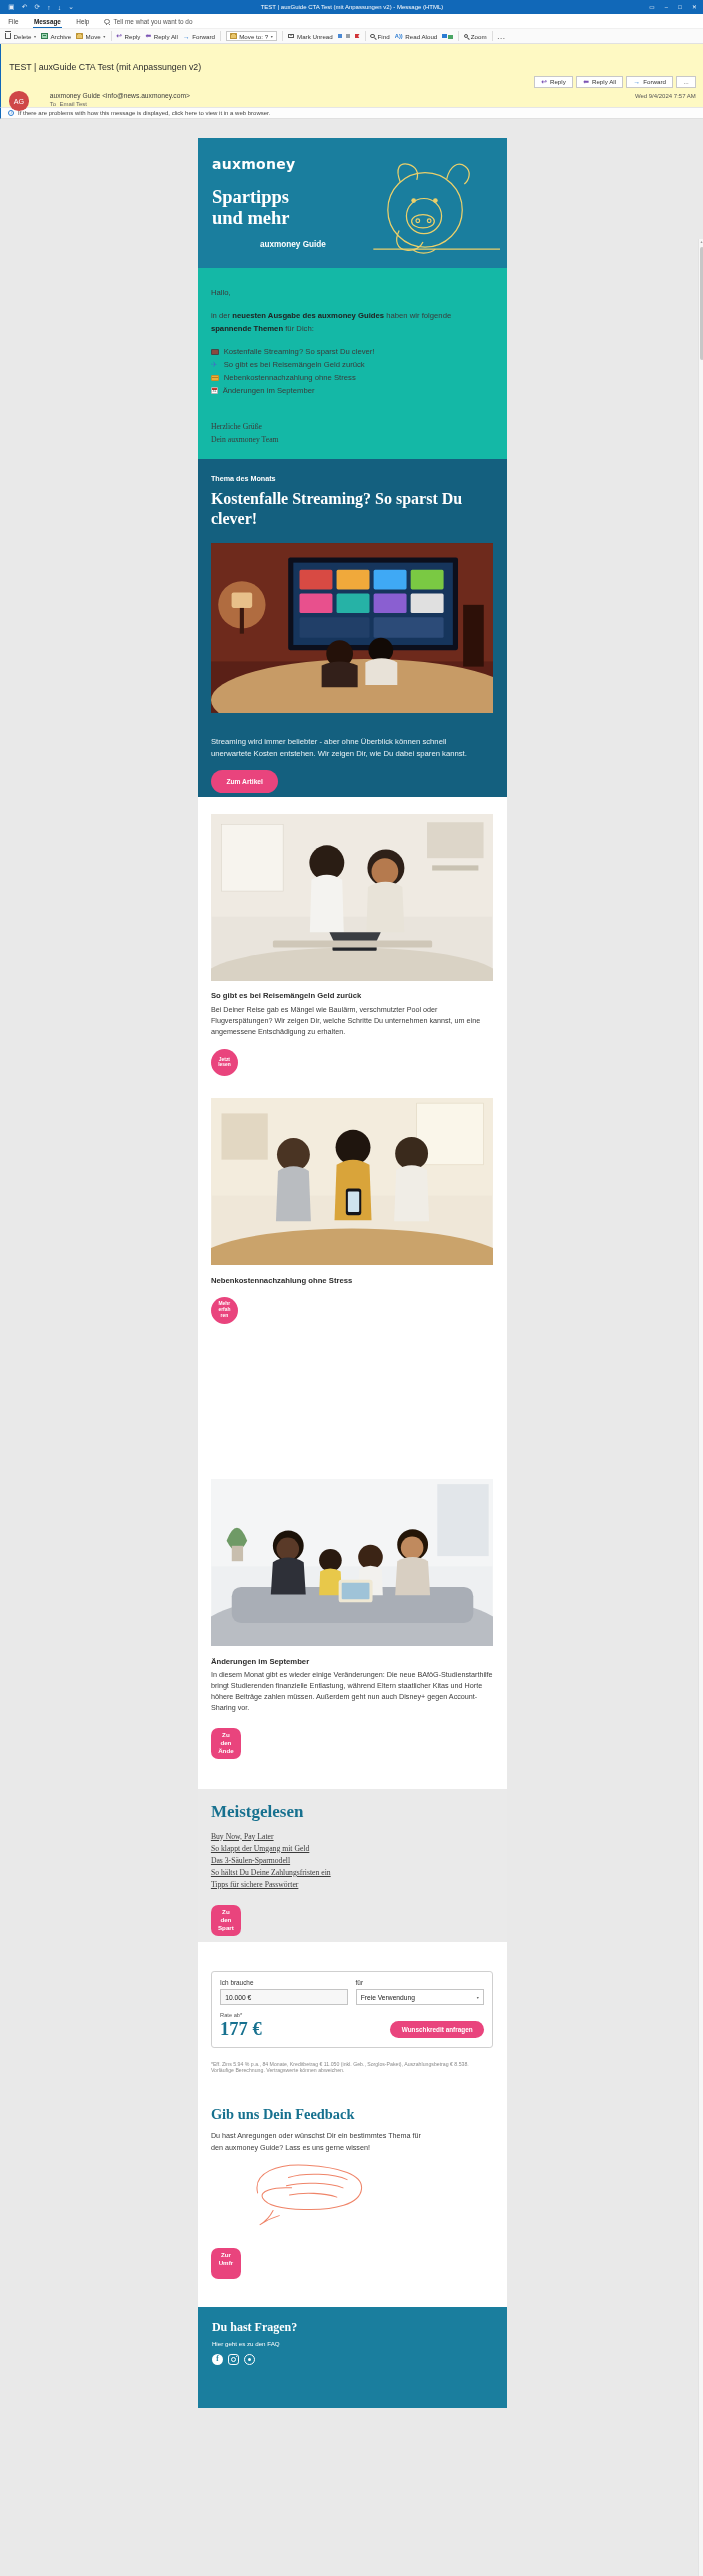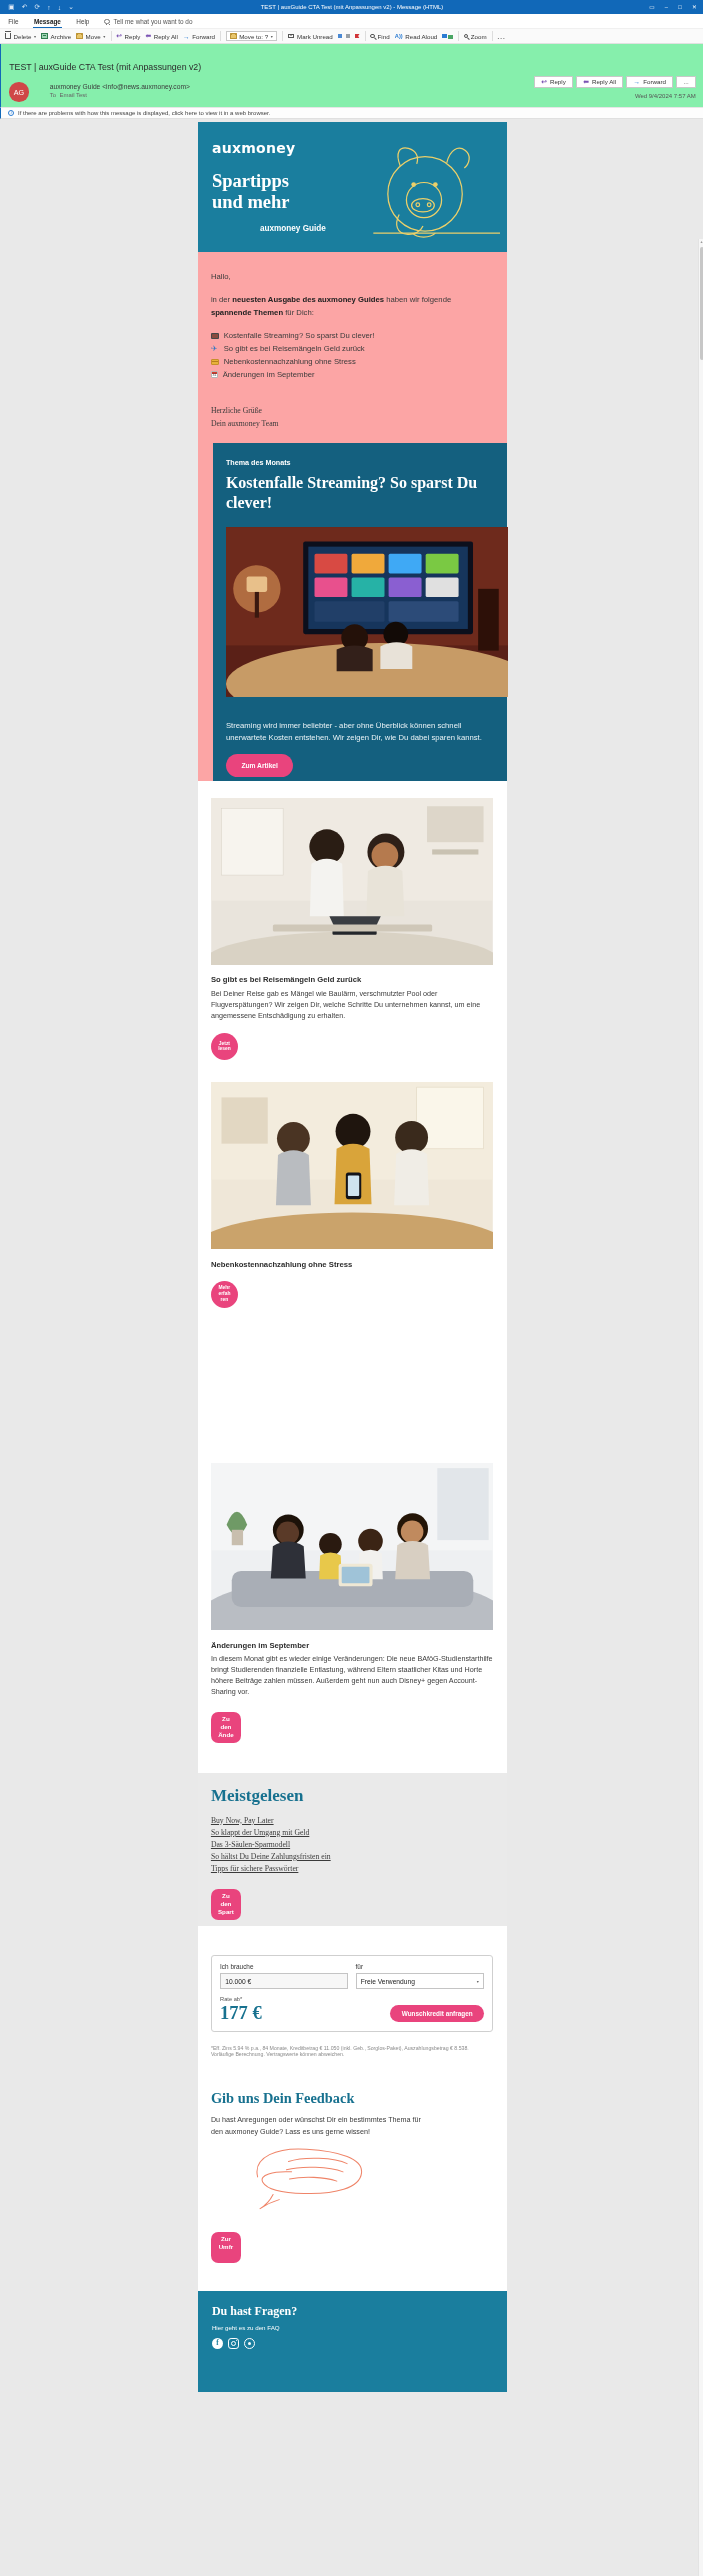--- a/index.html
+++ b/index.html
@@ -43,39 +43,39 @@
   .i-cat1{width:4.1px;height:4.1px;background:#4a89d4;display:inline-block}
   .i-cat2{width:4.1px;height:4.1px;background:#9aa0a6;display:inline-block;margin-left:1px}
   .i-flag{width:4.6px;height:4.1px;background:#d13438;clip-path:polygon(0 0,100% 0,70% 50%,100% 100%,0 100%);position:relative}
   .i-mag{width:4.6px;height:4.6px;border:0.8px solid #555;border-radius:50%;position:relative}
   .i-mag::after{content:"";position:absolute;width:2.6px;height:0.8px;background:#555;transform:rotate(45deg);right:-2.6px;bottom:-1px}
   .i-aloud{color:#2b7cd3;font-size:5.7px;font-weight:bold}
   .i-trans1{width:4.6px;height:4.6px;background:#2b7cd3;display:inline-block}
   .i-trans2{width:4.6px;height:4.6px;background:#4aa564;display:inline-block;margin-left:-1.5px;margin-top:1.5px}
 
   
-  .msg-header { background:#86efac; height:63px; position:relative; border-left:1.5px solid #1168b8; padding:0 8.2px; }
+  .msg-header { background:#fef9c3; height:63px; position:relative; border-left:1.5px solid #1168b8; padding:0 8.2px; }
   .subject { padding-top:18.5px; font-size:8.8px; color:#2b2b2b; }
-  .sender-row { display:flex; margin-top:10px; gap:21px; }
+  .sender-row { display:flex; margin-top:19px; gap:21px; }
   .avatar { width:19.6px; height:19.6px; border-radius:50%; background:#cf4747; color:#fff; font-size:7.2px; display:flex; align-items:center; justify-content:center; }
   .sender-name { font-size:6.7px; color:#3b3b3b; margin-top:1px; }
   .to-line { font-size:6px; color:#666; margin-top:2.1px; }
   .hdr-actions { position:absolute; top:32px; right:8.2px; display:flex; gap:3.1px; }
   .hbtn { display:flex; align-items:center; gap:3.1px; border:0.5px solid #c8c8c8; background:#fff; height:12.4px; padding:0 6.2px; font-size:6.2px; color:#333; }
   .hdr-date { position:absolute; top:49px; right:8.2px; font-size:6px; color:#555; }
 
   .infobar { background:#fdfdfd; height:12.4px; border-top:0.5px solid #e6e6e6; border-bottom:0.5px solid #e0e0e0; border-left:1.5px solid #1168b8; display:flex; align-items:center; gap:3.6px; padding:0 6.7px; font-size:6px; color:#444; }
   .i-info { width:6.7px; height:6.7px; border-radius:50%; border:0.6px solid #2b7cd3; color:#2b7cd3; font-size:4.6px; display:flex; align-items:center; justify-content:center; font-style:italic; font-family:"Liberation Serif",serif; }
 
   
   .mailarea { background:#e9e9e9; height:2531px; position:relative; }
-  .email { width:309px; margin:0 auto; position:relative; top:3px; background:#fca5a5; }
+  .email { width:309px; margin:0 auto; position:relative; top:19px; background:#14b8a6; }
 
   .teal { background:#1a7e9e; color:#fff; }
-  .darkteal { background:#14607f; color:#fff;margin-left:15px; }
+  .darkteal { background:#14607f; color:#fff; }
   .serif { font-family:"Liberation Serif", serif; font-weight:bold; }
 
   .hero { height:130px; padding:17.5px 14.4px; position:relative; overflow:hidden; }
   .logo { font-family:"DejaVu Sans", sans-serif; font-weight:bold; font-size:14px; letter-spacing:0.3px; }
   .hero-title { font-size:18.5px; line-height:20.6px; margin-top:15.5px; }
   .hero-sub { font-size:8.2px; font-weight:bold; margin-top:11.3px;padding-left:48px; }
   .pig { position:absolute; right:6.2px; top:14.4px; }
 
   .intro { padding:17.5px 13.4px 12.4px; color:#3b3b3b; font-size:7.7px; line-height:13px; }
   .intro .lead { margin-top:10.3px; width:247px; }

